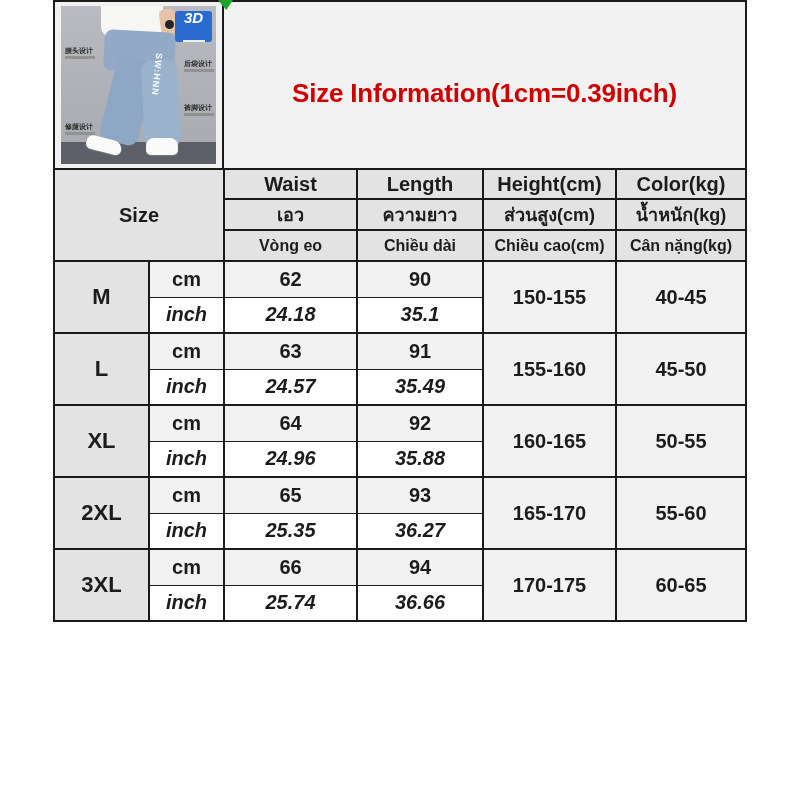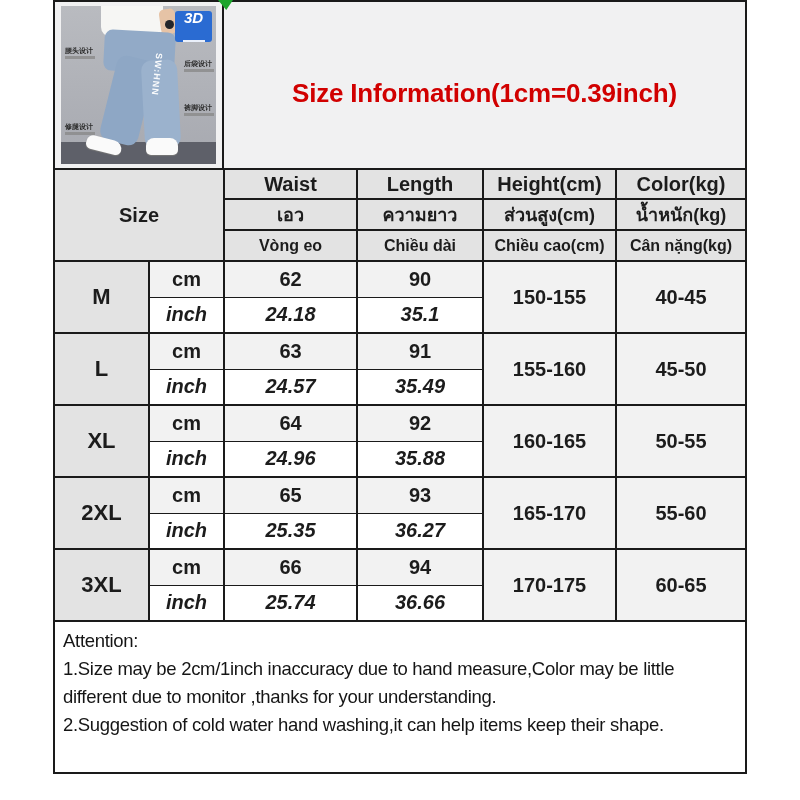--- a/index.html
+++ b/index.html
@@ -222,20 +222,15 @@
           <td class="c-merge" rowspan="2">60-65</td>
         </tr>
         <tr class="r-inch">
           <td class="c-unit thin">inch</td>
           <td class="c-val thin">25.74</td>
           <td class="c-val thin">36.66</td>
         </tr>
       </tbody>
     </table>
 
-    <div class="attention">
-      <p>Attention:</p>
-      <p>1.Size may be 2cm/1inch inaccuracy due to hand measure,Color may be little different due to monitor ,thanks for your understanding.</p>
-      <p>2.Suggestion of cold water hand washing,it can help items keep their shape.</p>
-    </div>
 
   </div>
 </div>
 
 </body></html>

